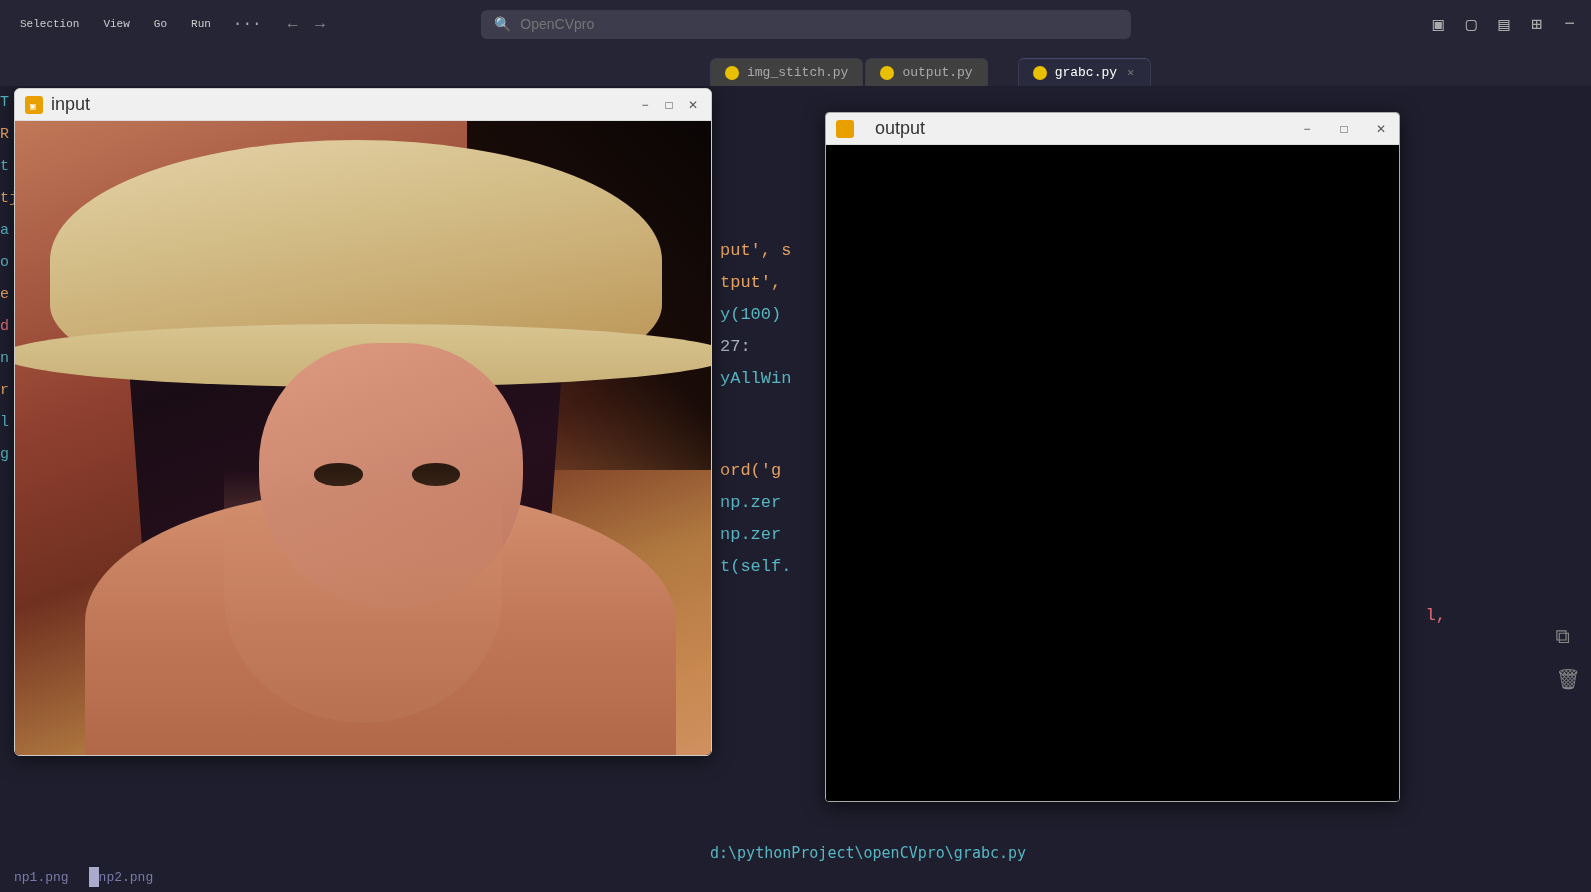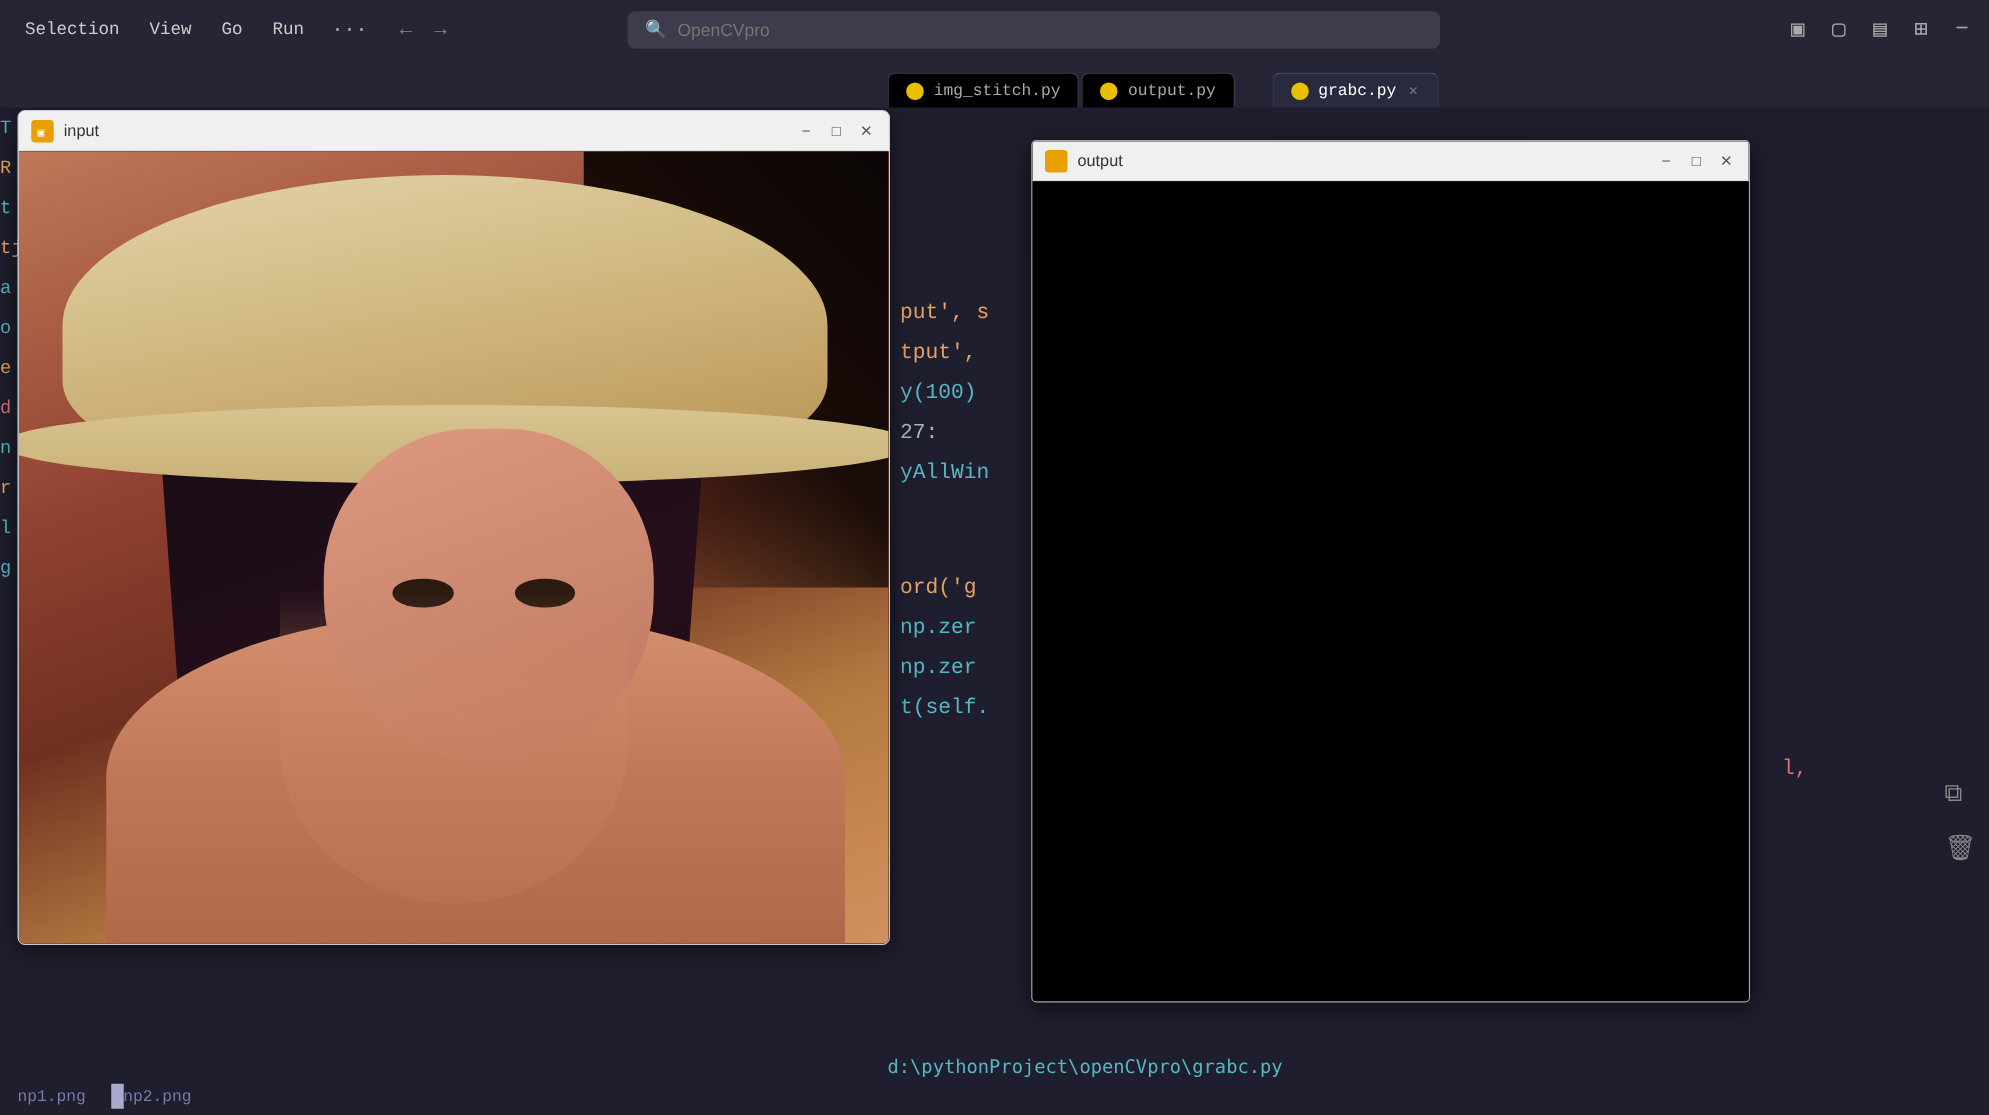--- a/index.html
+++ b/index.html
@@ -23,21 +23,21 @@
       background-color: #252535;
       display: flex;
       align-items: center;
       padding: 0 10px;
       gap: 4px;
       z-index: 10;
     }
 
     .menu-item {
       color: #cccccc;
-      font-size: 14px;
+      font-size: 11px;
       padding: 4px 10px;
       cursor: pointer;
       border-radius: 4px;
       white-space: nowrap;
     }
 
     .menu-more {
       color: #aaaaaa;
       font-size: 16px;
       padding: 4px 8px;
@@ -113,21 +113,21 @@
 
     .tab {
       display: flex;
       align-items: center;
       gap: 8px;
       padding: 6px 14px;
       font-size: 13px;
       cursor: pointer;
       border-radius: 6px 6px 0 0;
       color: #aaaaaa;
-      background: #000000;
+      background: #404040;
       border-top: 1px solid #3a3a4a;
       border-left: 1px solid #3a3a4a;
       border-right: 1px solid #3a3a4a;
       margin-right: 2px;
     }
 
     .tab.active {
       background: #2a2a3e;
       color: #ffffff;
       border-top: 1px solid #4a4a6a;
@@ -227,21 +227,21 @@
       background: #e8a000;
       border-radius: 3px;
       display: flex;
       align-items: center;
       justify-content: center;
       font-size: 10px;
       color: white;
     }
 
     .window-title-text {
-      font-size: 13px;
+      font-size: 18px;
       color: #333;
       flex: 1;
       font-family: sans-serif;
     }
 
     .window-btn {
       width: 16px;
       height: 16px;
       border-radius: 2px;
       display: flex;
@@ -287,21 +287,21 @@
       z-index: 21;
     }
 
     .output-titlebar {
       height: 32px;
       background: #f0f0f0;
       display: flex;
       align-items: center;
       padding: 0 10px;
       border-bottom: 1px solid #ddd;
-      gap: 8px;
+      gap: 21px;
     }
 
     .output-content {
       width: 100%;
       height: calc(100% - 32px);
       background: #000;
     }
 
     
     .bottom-bar {

